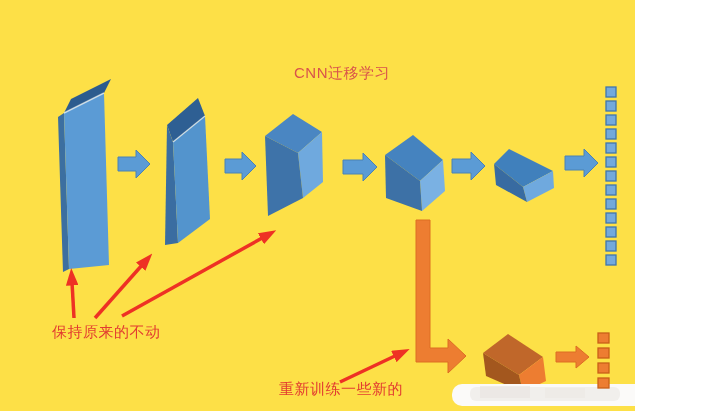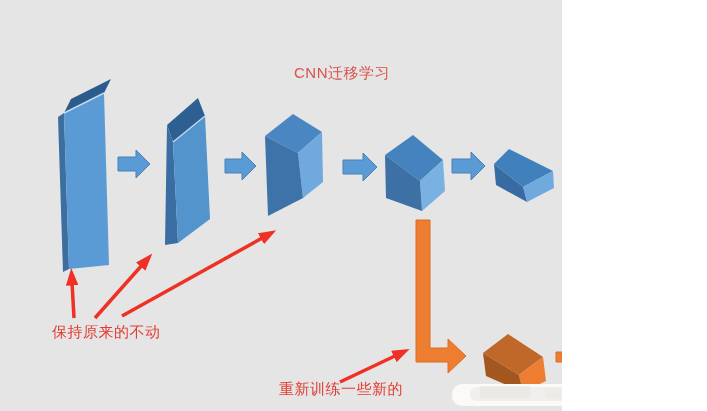--- a/index.html
+++ b/index.html
@@ -1,17 +1,17 @@
 <!DOCTYPE html>
 <html><head>
 <meta charset="utf-8">
 <style>
   html,body{margin:0;padding:0;background:#ffffff;}
   .canvas{
-    position:relative;width:562px;height:411px;background:#e5e5e5;overflow:hidden;
+    position:relative;width:635px;height:411px;background:#fde047;overflow:hidden;
     font-family:"Liberation Sans", sans-serif;
   }
   .canvas svg{position:absolute;left:0;top:0;}
   .red-label{
     position:absolute;color:#e23b30;font-size:15px;line-height:1.1;
     white-space:nowrap;letter-spacing:0.5px;
   }
   .title-label{
     position:absolute;color:#d9534b;font-size:15px;line-height:1.1;
     white-space:nowrap;letter-spacing:0.5px;

